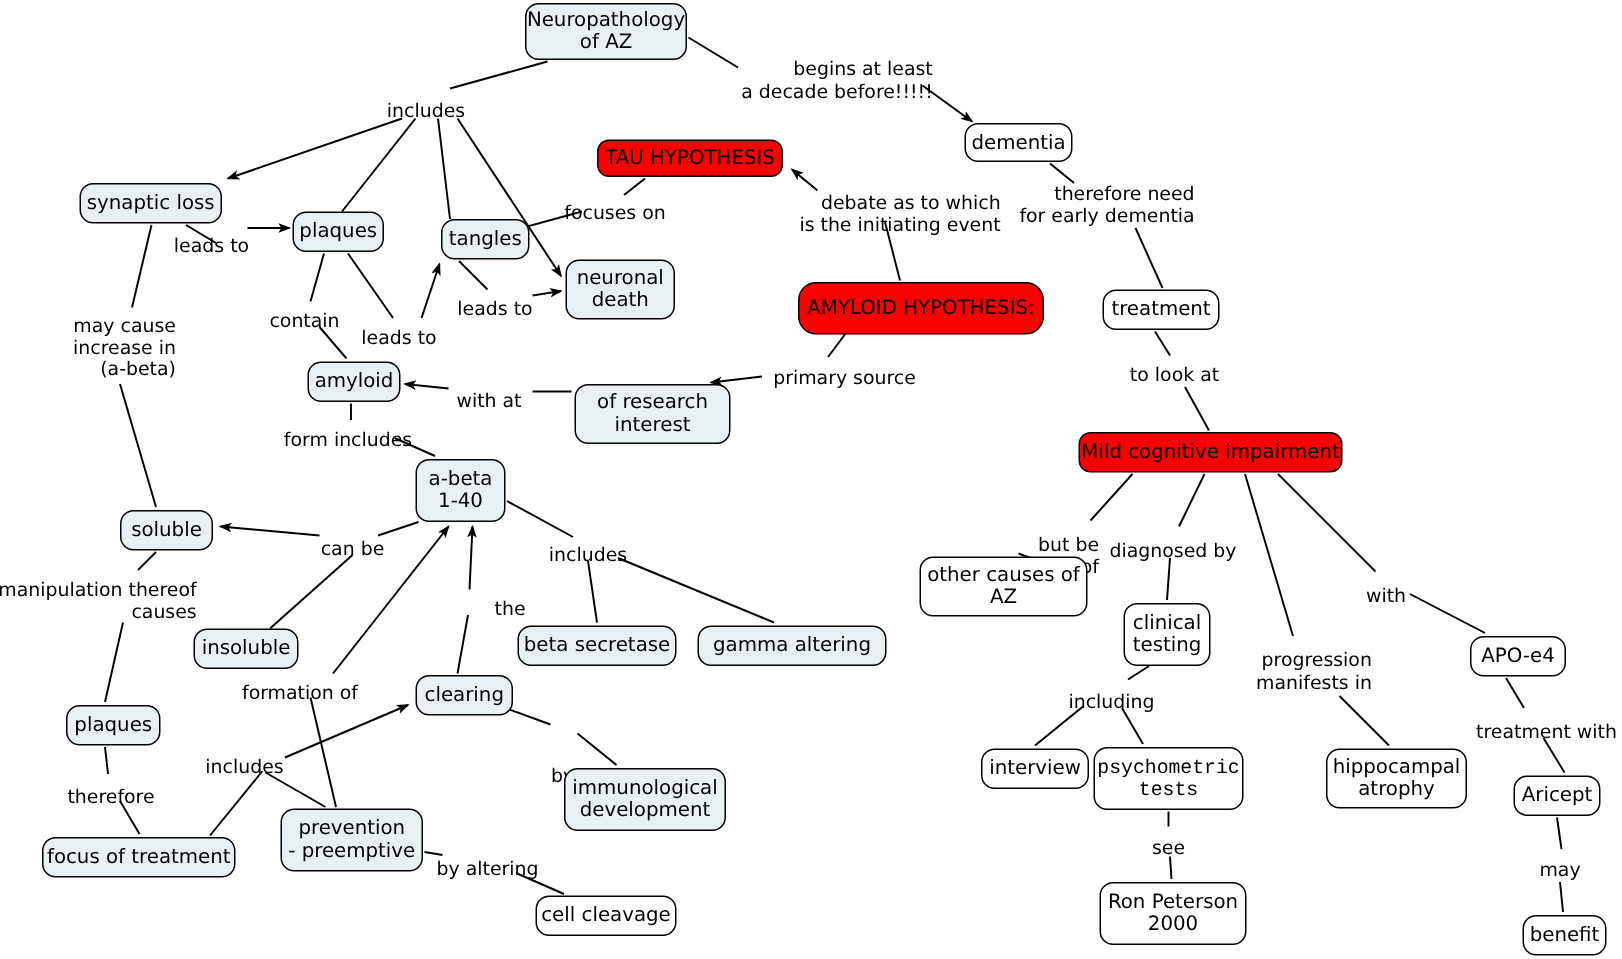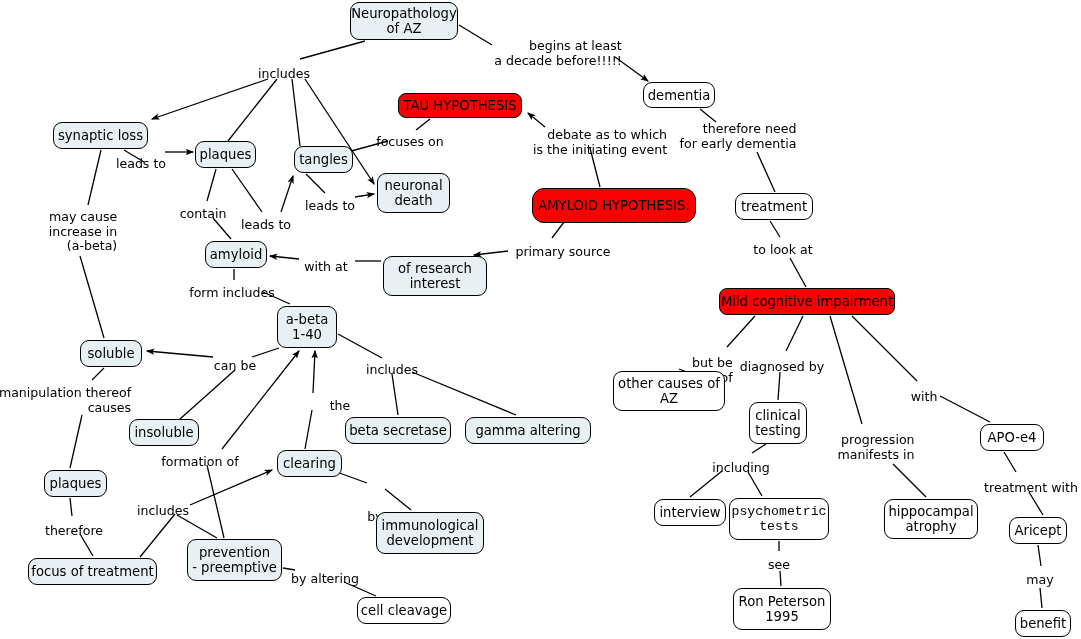--- a/index.html
+++ b/index.html
@@ -181,21 +181,21 @@
       <div class="node white" style="left: 654px; top: 499px; width: 72px; height: 27px;">interview</div>
       <div class="node white" style="left: 729px; top: 498px; width: 100px; height: 42px; font-family: Liberation Mono, monospace;">psychometric
 tests</div>
       <div class="node blue" style="left: 376px; top: 512px; width: 108px; height: 42px;">immunological
 development</div>
       <div class="node white" style="left: 1009px; top: 517px; width: 58px; height: 27px;">Aricept</div>
       <div class="node blue" style="left: 28px; top: 558px; width: 129px; height: 27px;">focus of treatment</div>
       <div class="node blue" style="left: 187px; top: 539px; width: 95px; height: 42px;">prevention
 - preemptive</div>
       <div class="node white" style="left: 733px; top: 588px; width: 98px; height: 42px;">Ron Peterson
-1995</div>
+2000</div>
       <div class="node white" style="left: 357px; top: 597px; width: 94px; height: 27px;">cell cleavage</div>
       <div class="node white" style="left: 1015px; top: 610px; width: 56px; height: 27px;">benefit</div>
     </div>
   <div id="label-layer">
       <div class="link-label" style="left: 284px; top: 67px;">includes</div>
       <div class="link-label" style="left: 558px; top: 39px;">begins at least
 a decade before!!!!!</div>
       <div class="link-label" style="left: 141px; top: 157px;">leads to</div>
       <div class="link-label" style="left: 410px; top: 135px;">focuses on</div>
       <div class="link-label" style="left: 600px; top: 128px;">debate as to which

